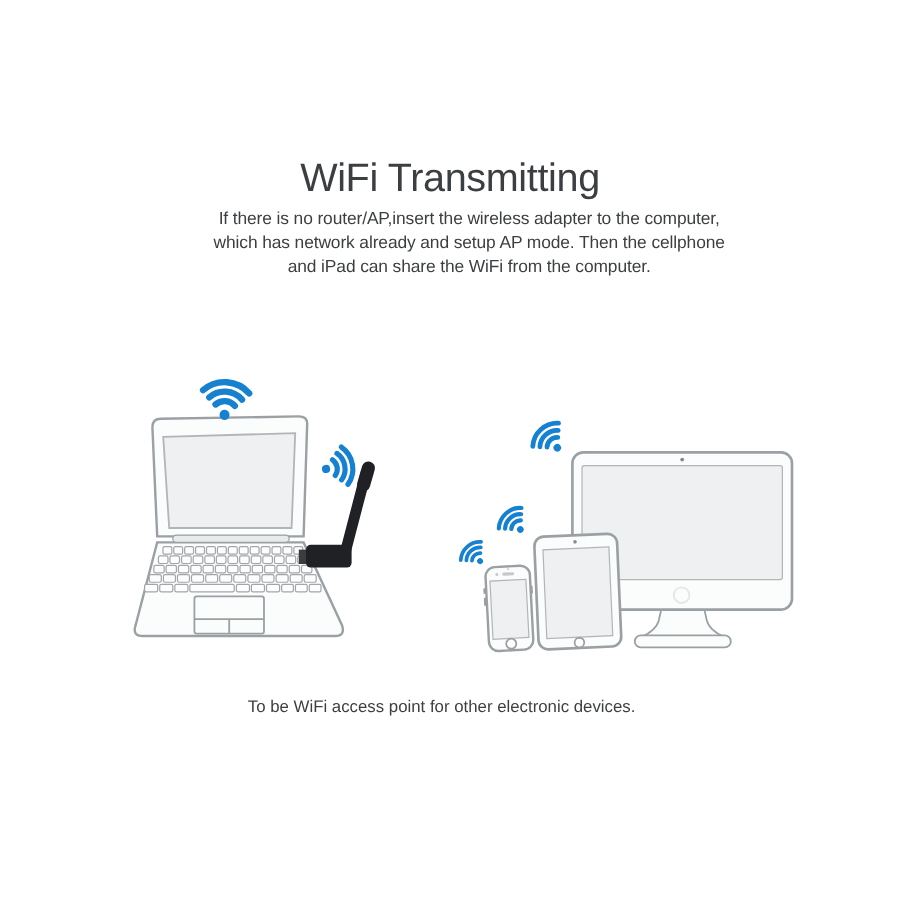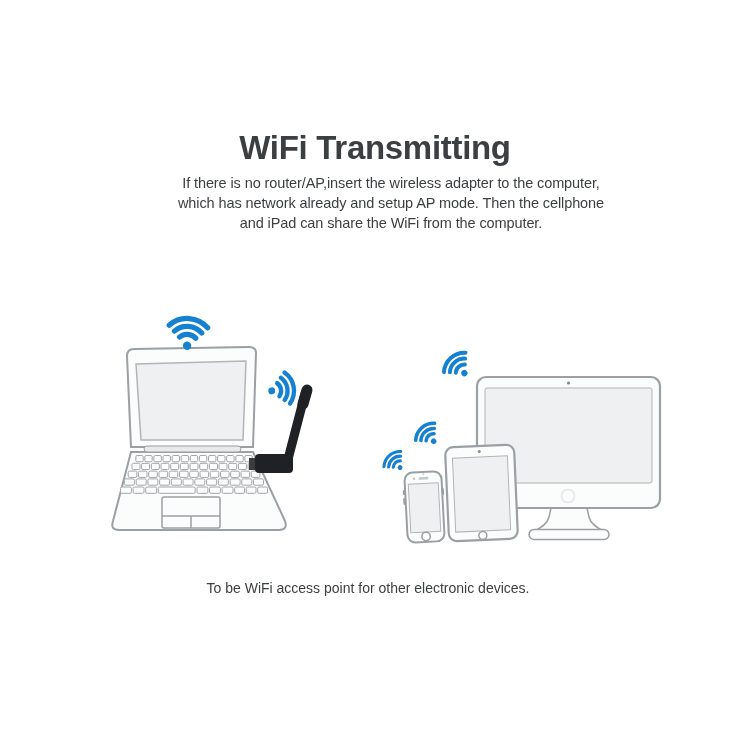--- a/index.html
+++ b/index.html
@@ -4,21 +4,21 @@
 <style>
   html,body{margin:0;padding:0}
   body{
     width:750px;height:750px;position:relative;overflow:hidden;
     background:var(--background,#ffffff);
     font-family:"Liberation Sans", sans-serif;
   }
   .stage{position:absolute;inset:0;width:750px;height:750px}
   .title{
     position:absolute;top:128px;left:0;width:750px;margin:0;
-    text-align:center;font-size:33px;font-weight:700;letter-spacing:-.3px;
+    text-align:center;font-size:33px;font-weight:400;letter-spacing:-.3px;
     color:var(--text,#3c3f41);line-height:40px;
   }
   .desc{
     position:absolute;top:173px;left:16px;width:750px;margin:0;
     text-align:center;font-size:14.5px;line-height:20px;letter-spacing:-.1px;
     color:var(--text,#3c3f41);white-space:pre-line;font-weight:700;
   }
   .desc,.caption{font-weight:400}
   .caption{
     position:absolute;top:580px;left:-7px;width:750px;margin:0;

